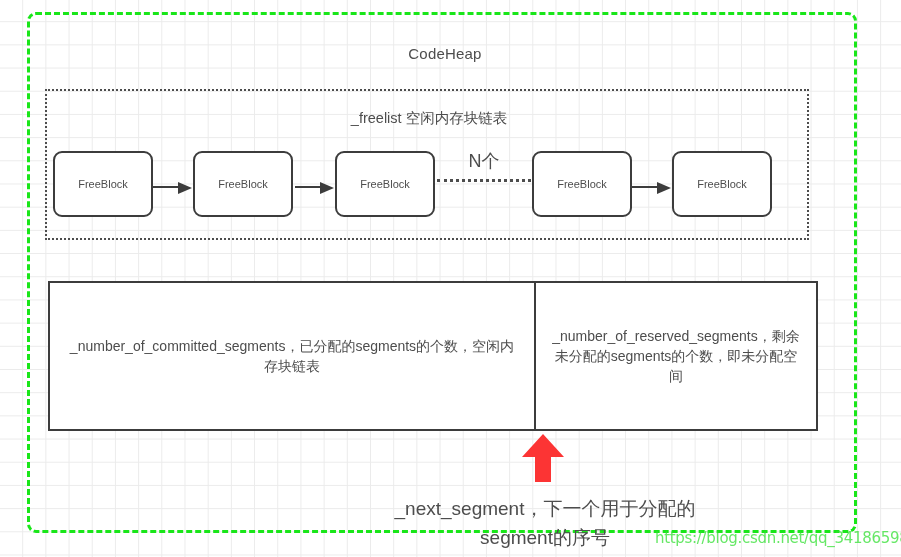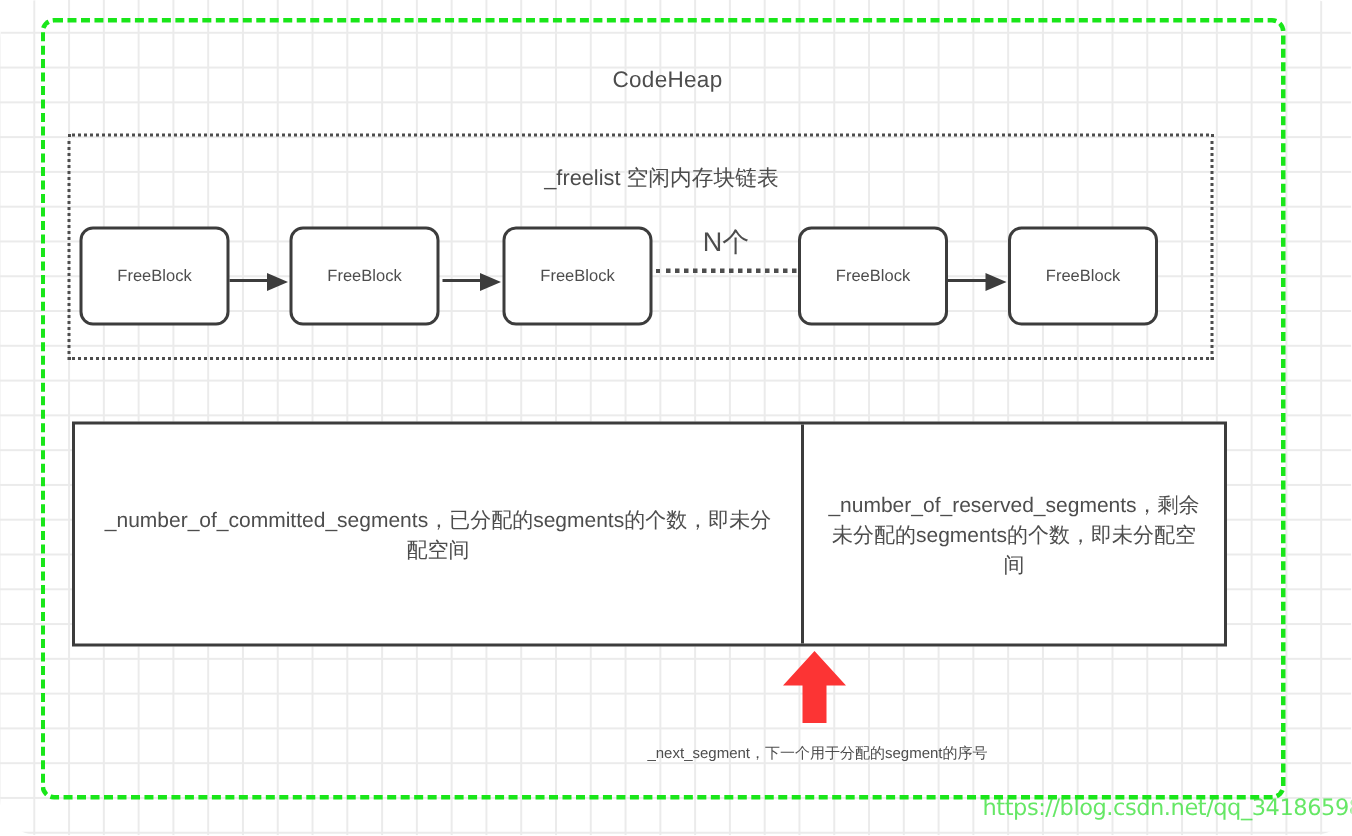--- a/index.html
+++ b/index.html
@@ -18,21 +18,20 @@
   #canvas {
     position: relative;
     width: 901px;
     height: 557px;
     background-color: #ffffff;
     background-image:
       linear-gradient(to right, #ebebeb 1px, transparent 1px),
       linear-gradient(to bottom, #ebebeb 1px, transparent 1px);
     background-size: 23.2px 23.2px;
     background-position: -1px -2px;
-    border-radius: 26px;
   }
 
   
   #codeheap-container {
     position: absolute;
     left: 27px;
     top: 12px;
     width: 830px;
     height: 521px;
     border: 3px dashed #19e619;
@@ -59,21 +58,21 @@
     top: 74px;
     width: 764px;
     height: 151px;
     border: 2px dotted #4d4d4d;
     box-sizing: border-box;
     background: transparent;
   }
 
   #freelist-title {
     position: absolute;
-    left: 12px;
+    left: 0;
     top: 18px;
     width: 764px;
     text-align: center;
     font-size: 14.5px;
     color: #4d4d4d;
   }
 
   
   #freeblock-chain {
     position: absolute;
@@ -199,21 +198,21 @@
   }
   #next-segment-arrow svg { display: block; }
 
   
   #next-segment-caption {
     position: absolute;
     left: 340px;
     top: 480px;
     width: 350px;
     text-align: center;
-    font-size: 10px;
+    font-size: 19px;
     line-height: 1.5;
     color: #4d4d4d;
   }
 
   
   #watermark {
     position: absolute;
     left: 655px;
     top: 529px;
     font-size: 15px;
@@ -265,21 +264,21 @@
           <div class="head"></div>
         </div>
 
         <div class="freeblock fb-4">FreeBlock</div>
 
       </div>
     </div>
 
     <div id="segments-bar">
       <div id="committed-cell">
-        <div class="segment-text">_number_of_committed_segments，已分配的segments的个数，即未分配空间</div>
+        <div class="segment-text">_number_of_committed_segments，已分配的segments的个数，空闲内存块链表</div>
       </div>
       <div id="reserved-cell">
         <div class="segment-text">_number_of_reserved_segments，剩余未分配的segments的个数，即未分配空间</div>
       </div>
     </div>
 
     <div id="next-segment-arrow">
       <svg width="46" height="48" viewBox="0 0 46 48">
         <polygon points="23,0 44,23 31,23 31,48 15,48 15,23 2,23" fill="#fc3434"></polygon>
       </svg>

